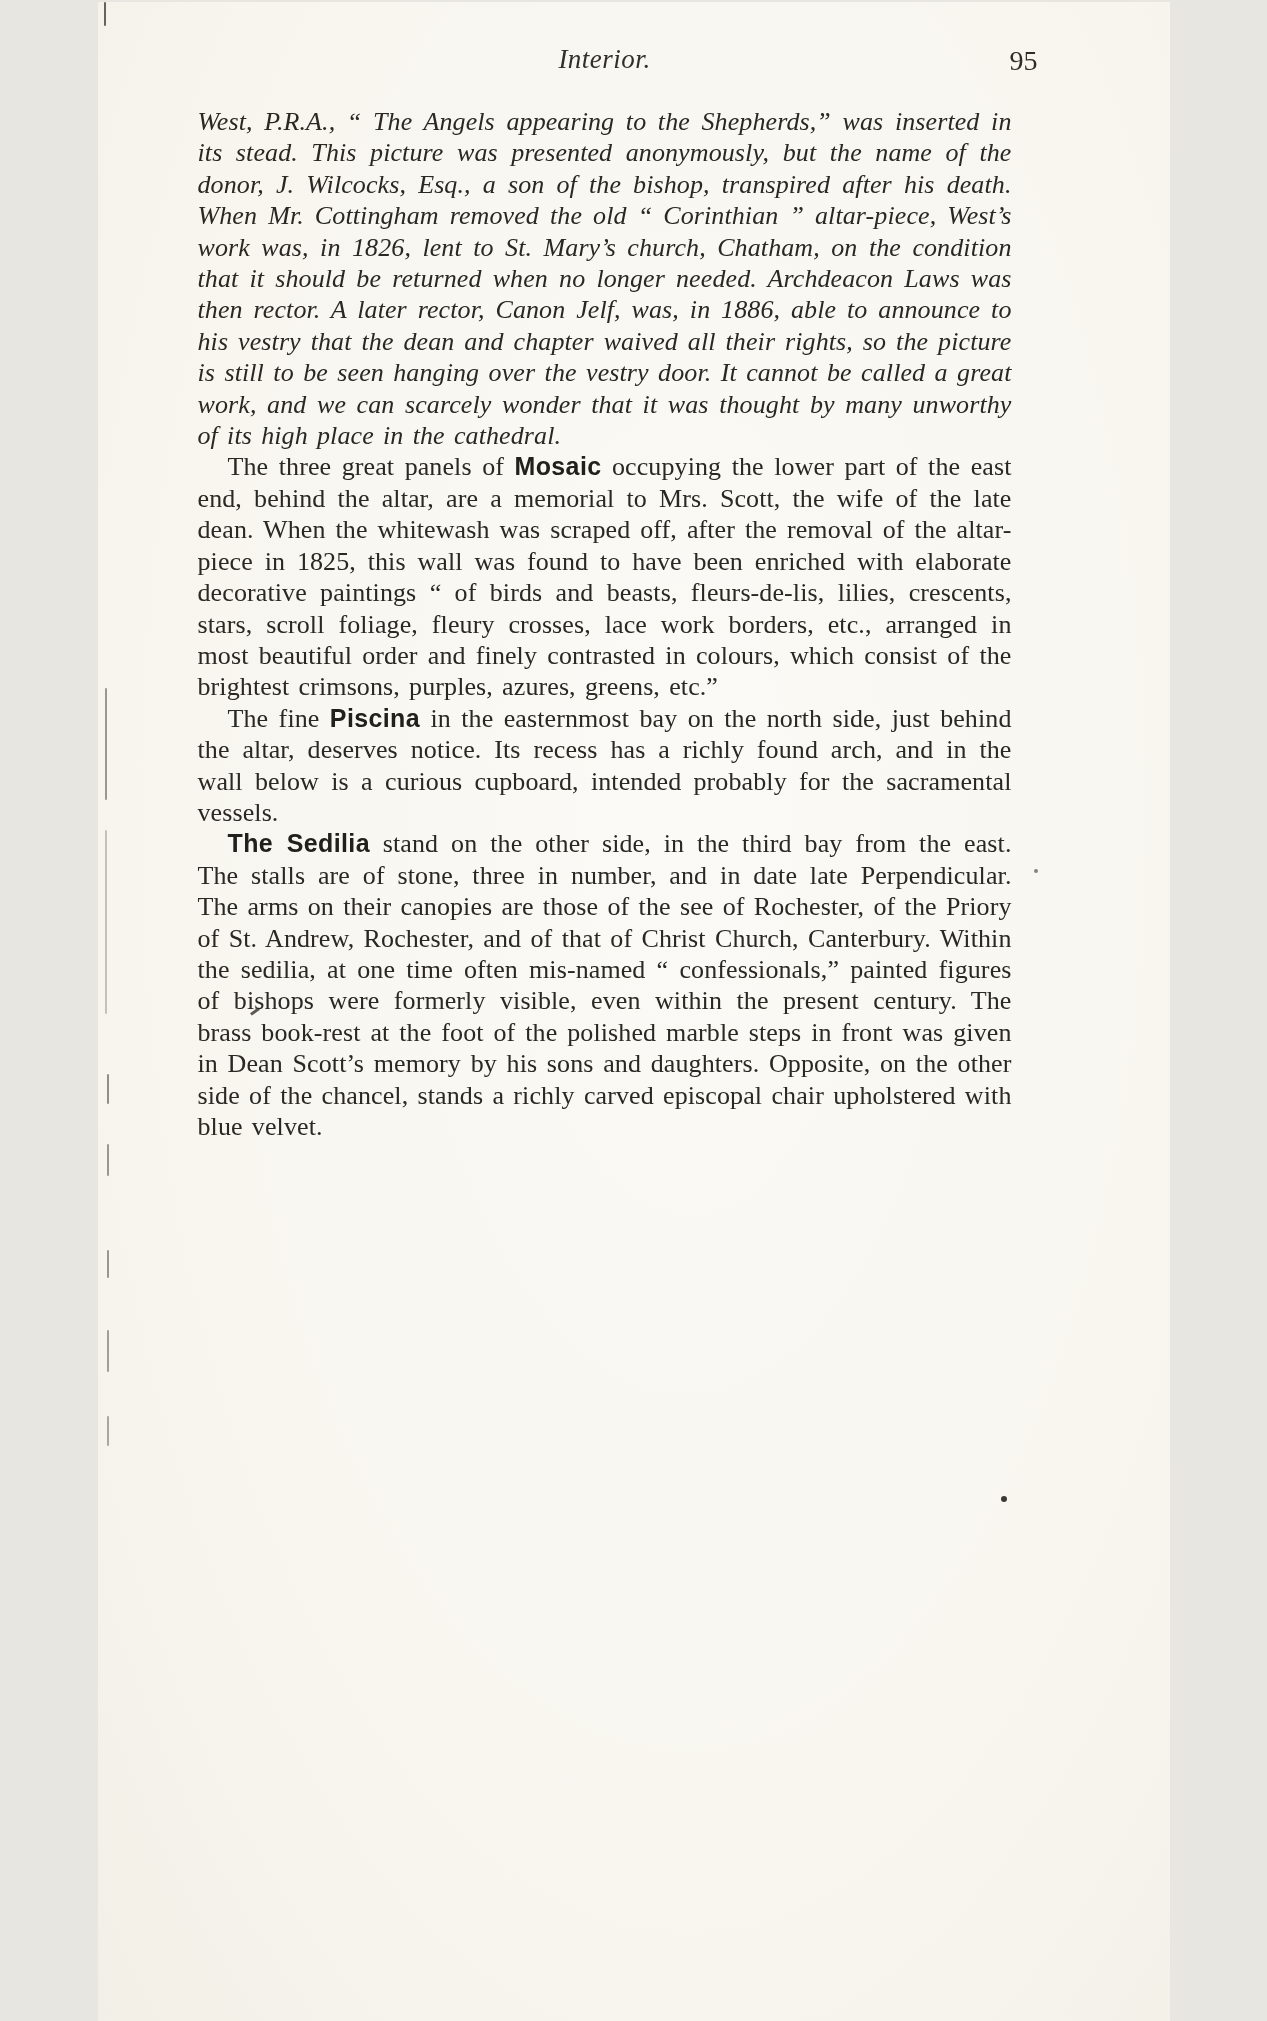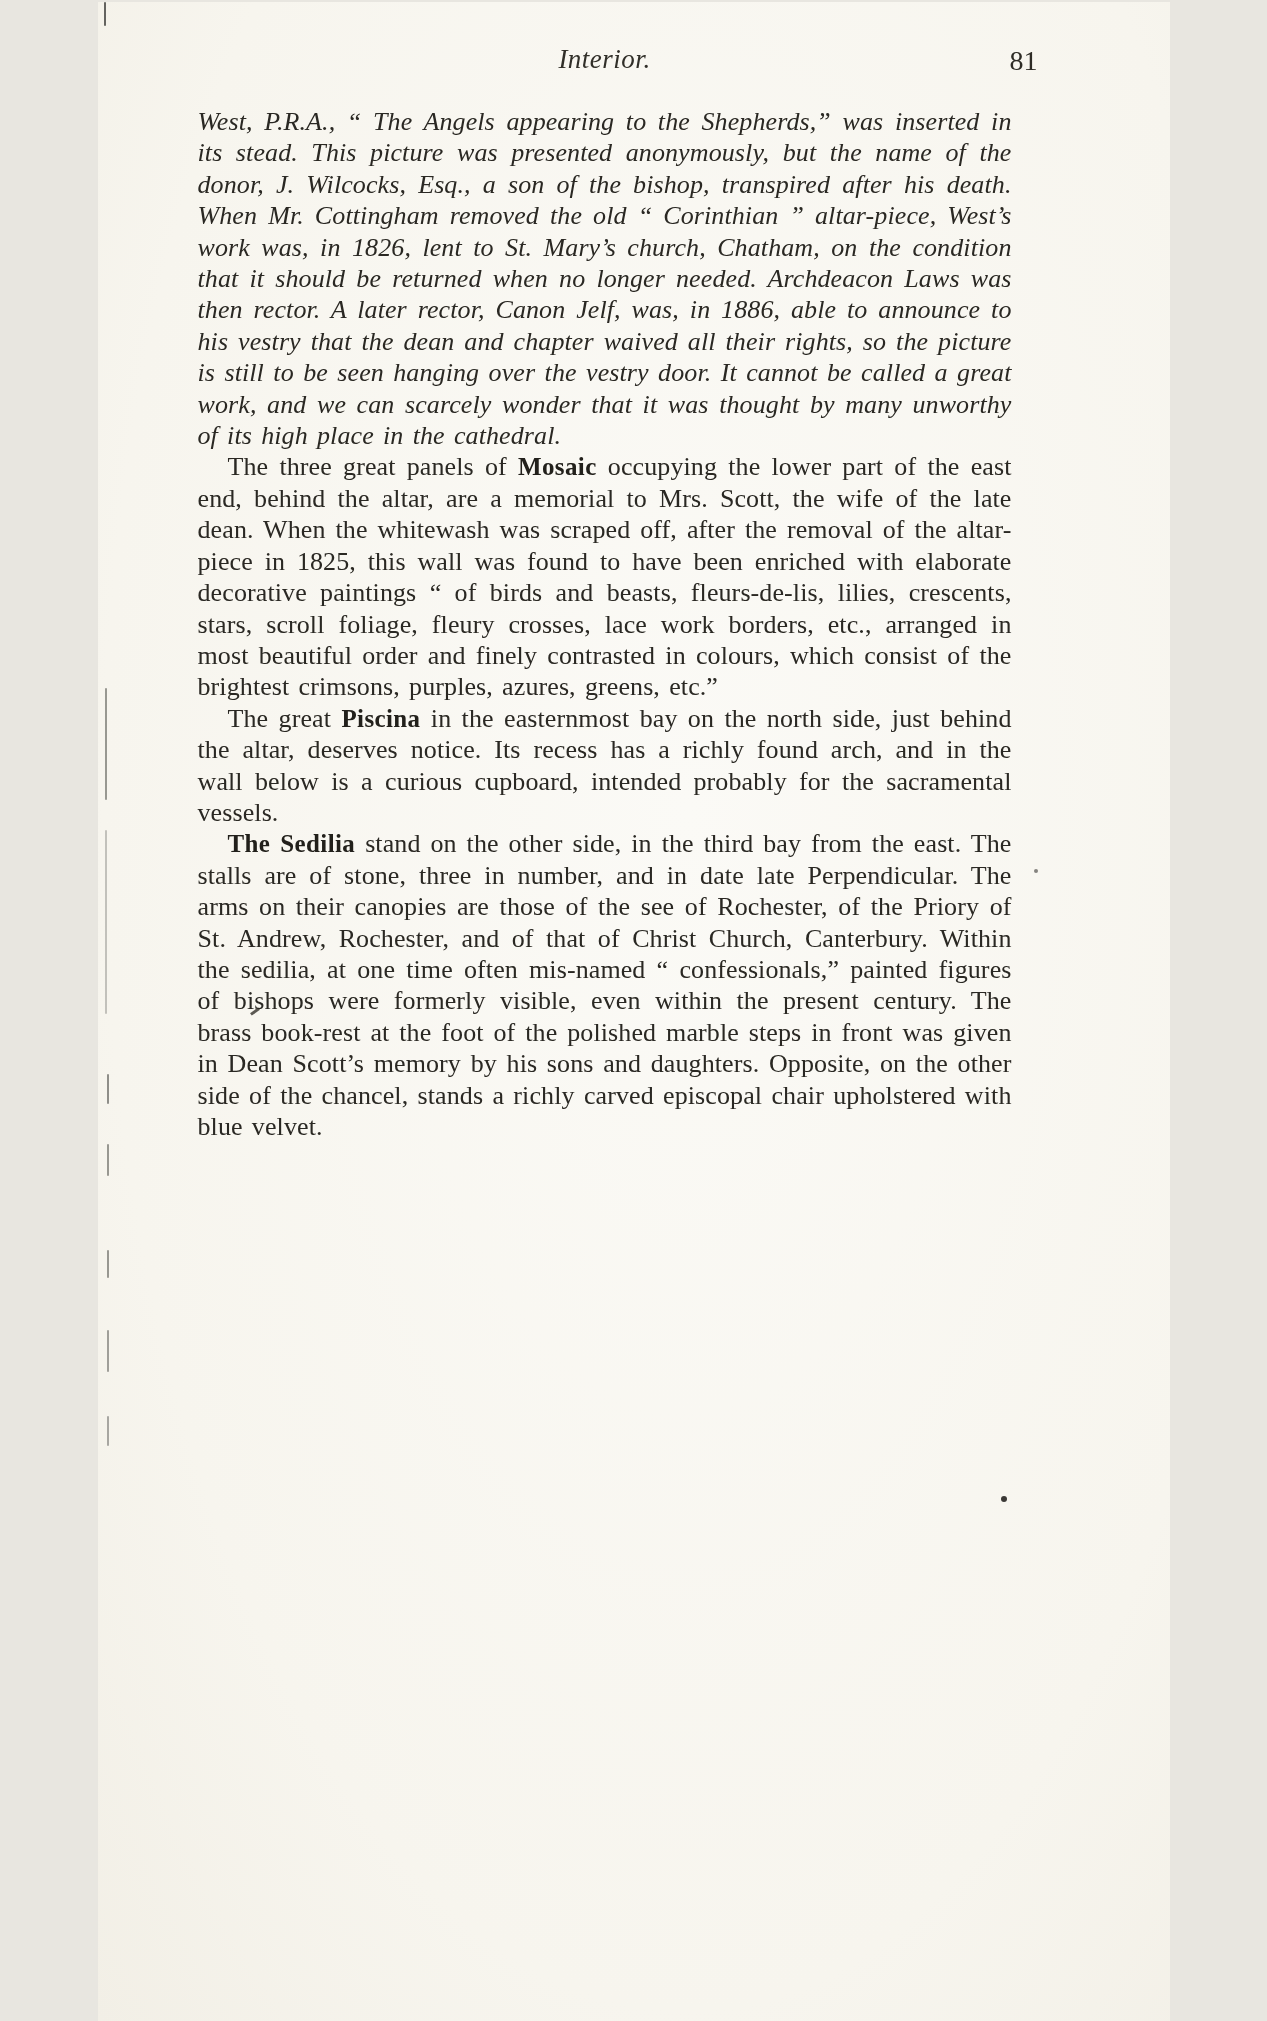--- a/index.html
+++ b/index.html
@@ -53,21 +53,21 @@
   }
   .para {
     margin: 0;
     text-indent: 30px;
   }
   .para.flush {
     text-indent: 0;
     font-style: italic;
   }
   .term {
-    font-family: Liberation Serif, serif;
+    font-family: Liberation Sans, sans-serif;
     font-weight: bold;
     font-size: 0.96em;
     letter-spacing: 0.4px;
     color: #22201b;
   }
   
   .edge-mark {
     position: absolute;
     width: 2px;
     background: #4a4a46;
@@ -113,30 +113,30 @@
   <div class="edge-mark m7"></div>
   <div class="edge-mark m8"></div>
   <div class="spot d1"></div>
   <div class="spot d2"></div>
   <div class="stray-caret"></div>
 
   <div class="content">
 
     <div class="running-header">
       <span class="header-title">Interior.</span>
-      <span class="page-number">81</span>
+      <span class="page-number">95</span>
     </div>
 
     <div class="body-text">
 
       <p class="para flush"><span>West, P.R.A., “ The Angels appearing to the Shepherds,” was inserted in its stead.  This picture was presented anonymously, but the name of the donor, J. Wilcocks, Esq., a son of the bishop, transpired after his death.  When Mr. Cottingham removed the old “ Corinthian ” altar-piece, West’s work was, in 1826, lent to St. Mary’s church, Chatham, on the condition that it should be returned when no longer needed.  Archdeacon Laws was then rector.  A later rector, Canon Jelf, was, in 1886, able to announce to his vestry that the dean and chapter waived all their rights, so the picture is still to be seen hanging over the vestry door.  It cannot be called a great work, and we can scarcely wonder that it was thought by many unworthy of its high place in the cathedral.</span></p>
 
       <p class="para"><span>The three great panels of </span><span class="term">Mosaic</span><span> occupying the lower part of the east end, behind the altar, are a memorial to Mrs. Scott, the wife of the late dean.  When the whitewash was scraped off, after the removal of the altar-piece in 1825, this wall was found to have been enriched with elaborate decorative paintings “ of birds and beasts, fleurs-de-lis, lilies, crescents, stars, scroll foliage, fleury crosses, lace work borders, etc., arranged in most beautiful order and finely contrasted in colours, which consist of the brightest crimsons, purples, azures, greens, etc.”</span></p>
 
-      <p class="para"><span>The great </span><span class="term">Piscina</span><span> in the easternmost bay on the north side, just behind the altar, deserves notice.  Its recess has a richly found arch, and in the wall below is a curious cupboard, intended probably for the sacramental vessels.</span></p>
+      <p class="para"><span>The fine </span><span class="term">Piscina</span><span> in the easternmost bay on the north side, just behind the altar, deserves notice.  Its recess has a richly found arch, and in the wall below is a curious cupboard, intended probably for the sacramental vessels.</span></p>
 
       <p class="para"><span class="term">The Sedilia</span><span> stand on the other side, in the third bay from the east.  The stalls are of stone, three in number, and in date late Perpendicular.  The arms on their canopies are those of the see of Rochester, of the Priory of St. Andrew, Rochester, and of that of Christ Church, Canterbury.  Within the sedilia, at one time often mis-named “ confessionals,” painted figures of bishops were formerly visible, even within the present century.  The brass book-rest at the foot of the polished marble steps in front was given in Dean Scott’s memory by his sons and daughters.  Opposite, on the other side of the chancel, stands a richly carved episcopal chair upholstered with blue velvet.</span></p>
 
 
 
     </div>
   </div>
 </div>
 
 </body></html>

